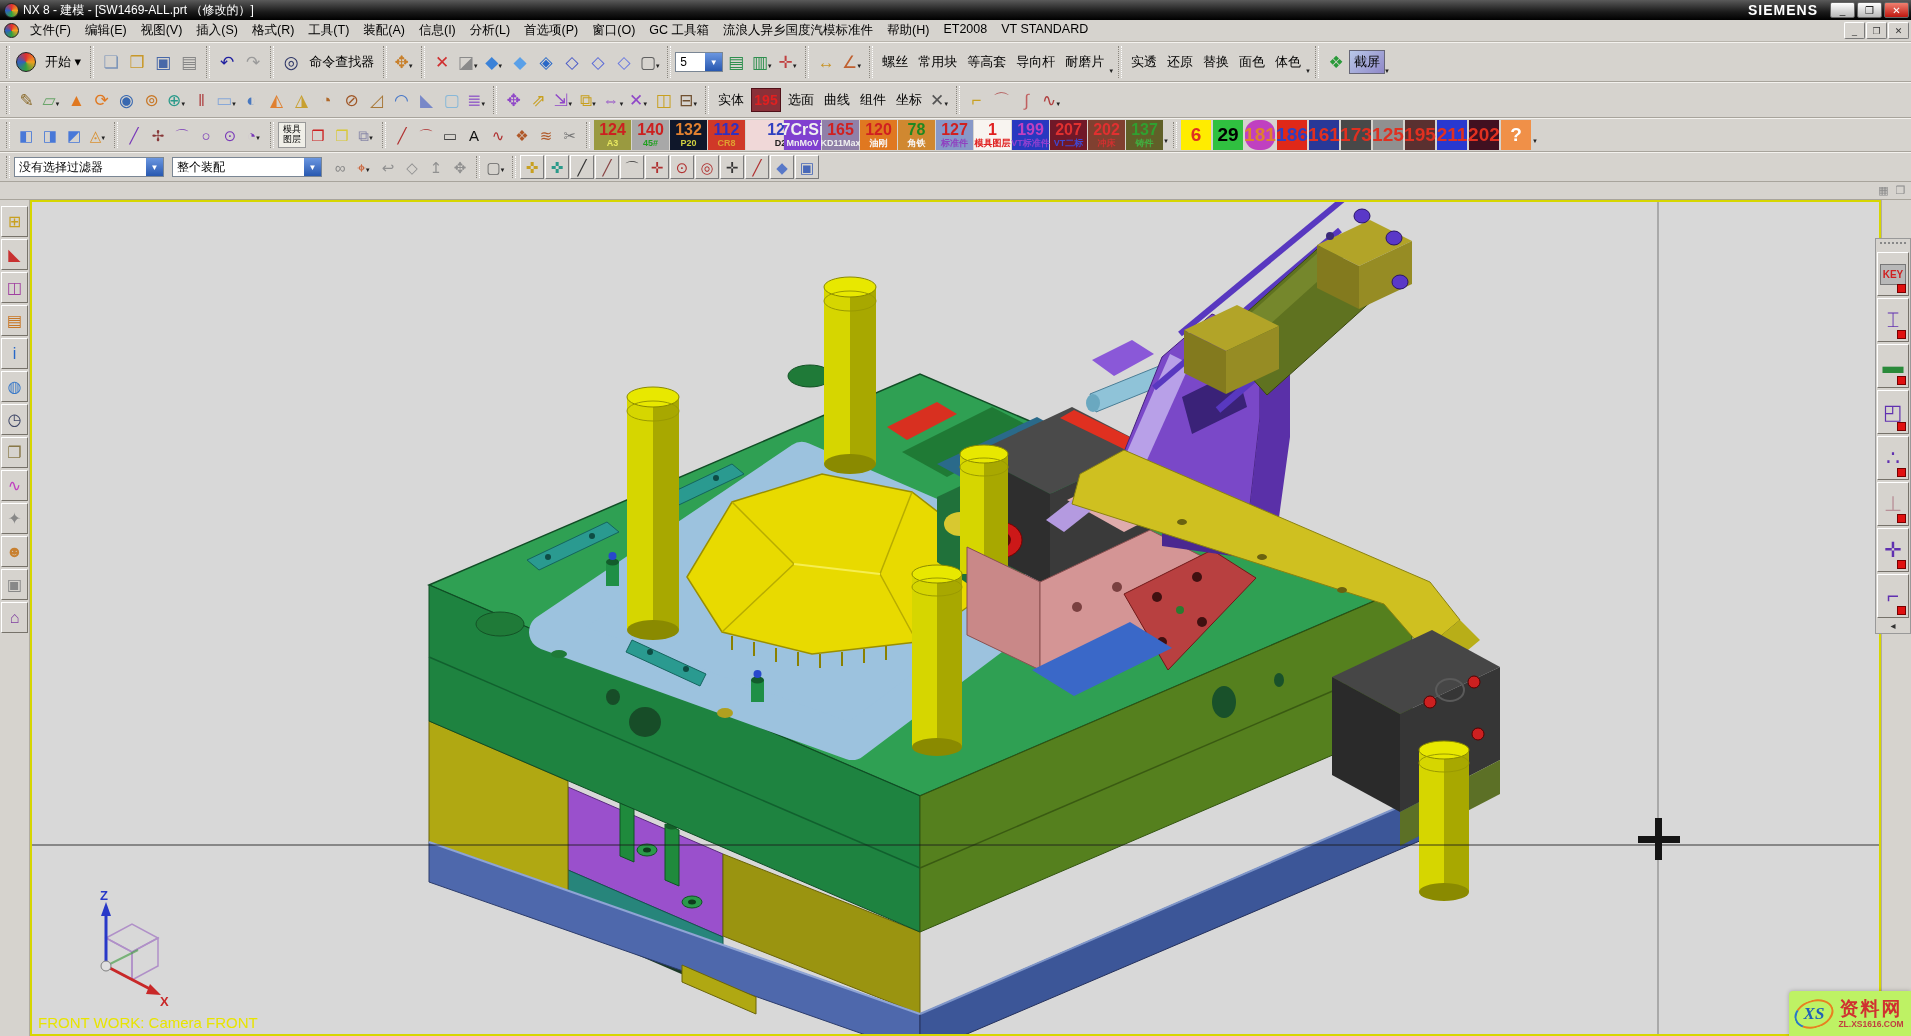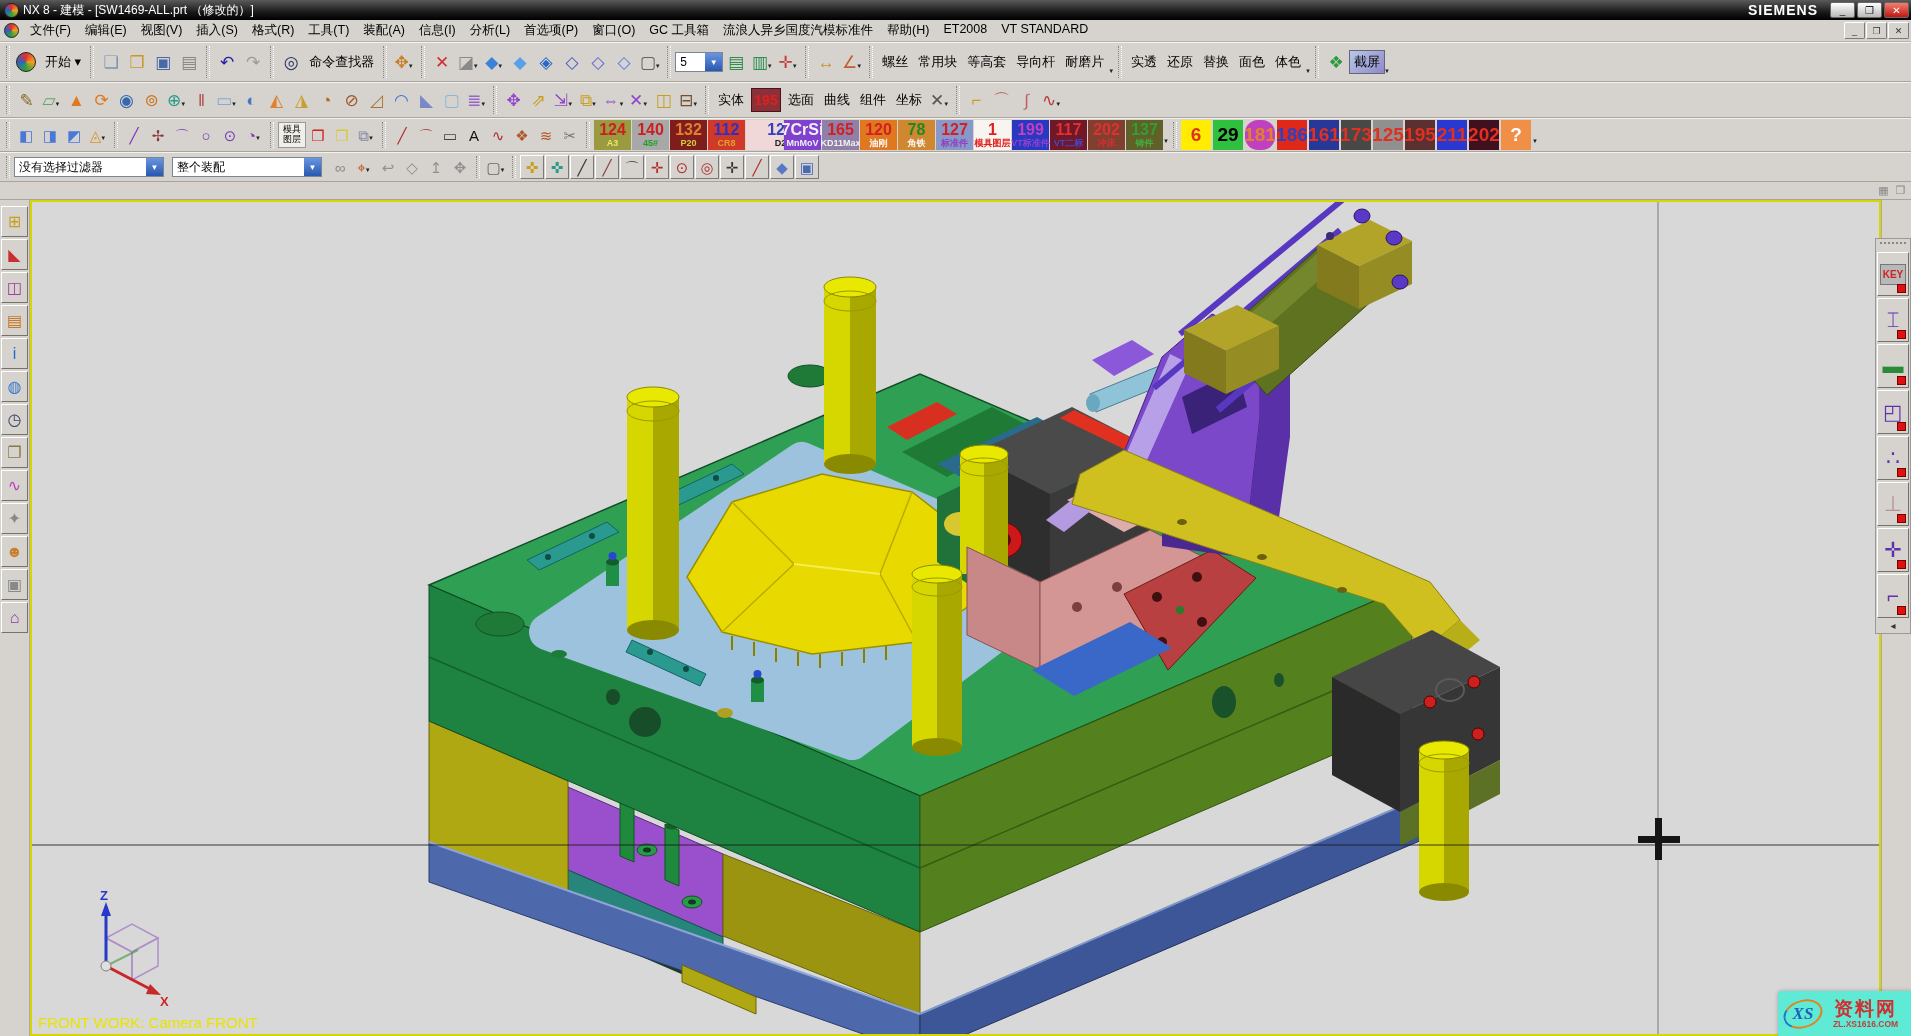--- a/index.html
+++ b/index.html
@@ -62,21 +62,21 @@
   
   .parttb { position:absolute; right:0; top:38px; width:36px; background:#d6d3ce; border:1px solid #999; padding:2px 1px; z-index:5; }
   .parttb .handle { height:7px; border-top:2px dotted #888; margin:1px 3px 3px; }
   .partbtn { position:relative; width:32px; height:44px; margin:0 auto 2px; display:flex; align-items:center; justify-content:center; background:#d6d3ce; border:1px solid; border-color:#fff #76726a #76726a #fff; }
   .partbtn .g { font-size:21px; }
   .keyface { background:#b8b8b8; border:1px solid #777; font-size:10px; font-weight:bold; color:#d02020; padding:4px 2px; }
   .rbadge { position:absolute; right:2px; bottom:2px; width:9px; height:9px; background:#e01010; border:1px solid #700; }
   .collapse-arrow { text-align:center; font-size:10px; color:#333; }
 
   
-  .watermark { position:absolute; right:0; bottom:0; width:133px; height:45px; background:#5eead4; border-radius:4px 0 0 0; display:flex; align-items:center; padding:2px 4px; z-index:9; box-shadow:0 0 4px rgba(0,0,0,.25); }
+  .watermark { position:absolute; right:0; bottom:0; width:122px; height:45px; background:#bef264; border-radius:4px 0 0 0; display:flex; align-items:center; padding:2px 4px; z-index:9; box-shadow:0 0 4px rgba(0,0,0,.25); }
   .wm-logo { position:relative; width:42px; height:34px; display:flex; align-items:center; justify-content:center; flex:0 0 auto; }
   .wm-logo::before { content:""; position:absolute; inset:3px 1px; border:2.5px solid #e88020; border-left-color:#2878c8; border-radius:50%; transform:rotate(-18deg); }
   .wm-logo span { font-family:"Liberation Serif",serif; font-style:italic; font-weight:bold; font-size:17px; color:#2060b8; }
   .wm-text { display:flex; flex-direction:column; align-items:center; flex:1; line-height:1; }
   .wm-site { color:#d03030; font-weight:bold; font-size:19px; letter-spacing:2px; }
   .wm-url { color:#c04040; font-weight:bold; font-size:8.5px; margin-top:2px; }
 </style>
 </head>
 <body>
 
@@ -453,21 +453,21 @@
   <span class="grip"></span>
   <span class="tb-group">
       <span class="matbtn" style="background: rgb(154, 154, 64);">
         <span data-field="num" style="color: rgb(204, 32, 32);">124</span>
         <span data-field="label" style="color: rgb(232, 232, 96);">A3</span>
       </span>
       <span class="matbtn" style="background: rgb(168, 168, 168);">
         <span data-field="num" style="color: rgb(204, 32, 32);">140</span>
         <span data-field="label" style="color: rgb(32, 160, 32);">45#</span>
       </span>
-      <span class="matbtn" style="background: #7f1d1d;">
+      <span class="matbtn" style="background: #0f172a;">
         <span data-field="num" style="color: rgb(224, 128, 48);">132</span>
         <span data-field="label" style="color: rgb(208, 208, 64);">P20</span>
       </span>
       <span class="matbtn" style="background: rgb(208, 56, 40);">
         <span data-field="num" style="color: rgb(48, 48, 192);">112</span>
         <span data-field="label" style="color: rgb(224, 160, 48);">CR8</span>
       </span>
       <span class="matbtn" style="background: rgb(240, 216, 216); padding-left: 32px;">
         <span data-field="num" style="color: rgb(48, 64, 192);">129</span>
         <span data-field="label" style="color: rgb(32, 32, 32);">D2</span>
@@ -494,21 +494,21 @@
       </span>
       <span class="matbtn" style="background: rgb(248, 244, 240);">
         <span data-field="num" style="color: rgb(224, 32, 32);">1</span>
         <span data-field="label" style="color: rgb(224, 32, 32);">模具图层</span>
       </span>
       <span class="matbtn" style="background: rgb(40, 56, 192);">
         <span data-field="num" style="color: rgb(192, 64, 192);">199</span>
         <span data-field="label" style="color: rgb(144, 64, 208);">VT标准件</span>
       </span>
       <span class="matbtn" style="background: rgb(112, 24, 40);">
-        <span data-field="num" style="color: rgb(224, 48, 48);">117</span>
+        <span data-field="num" style="color: rgb(224, 48, 48);">207</span>
         <span data-field="label" style="color: rgb(64, 72, 208);">VT二标</span>
       </span>
       <span class="matbtn" style="background: rgb(128, 64, 48);">
         <span data-field="num" style="color: rgb(224, 48, 48);">202</span>
         <span data-field="label" style="color: rgb(208, 48, 48);">冲床</span>
       </span>
       <span class="matbtn" style="background: rgb(96, 96, 40);">
         <span data-field="num" style="color: rgb(48, 160, 48);">137</span>
         <span data-field="label" style="color: rgb(64, 176, 64);">铸件</span>
       </span>

